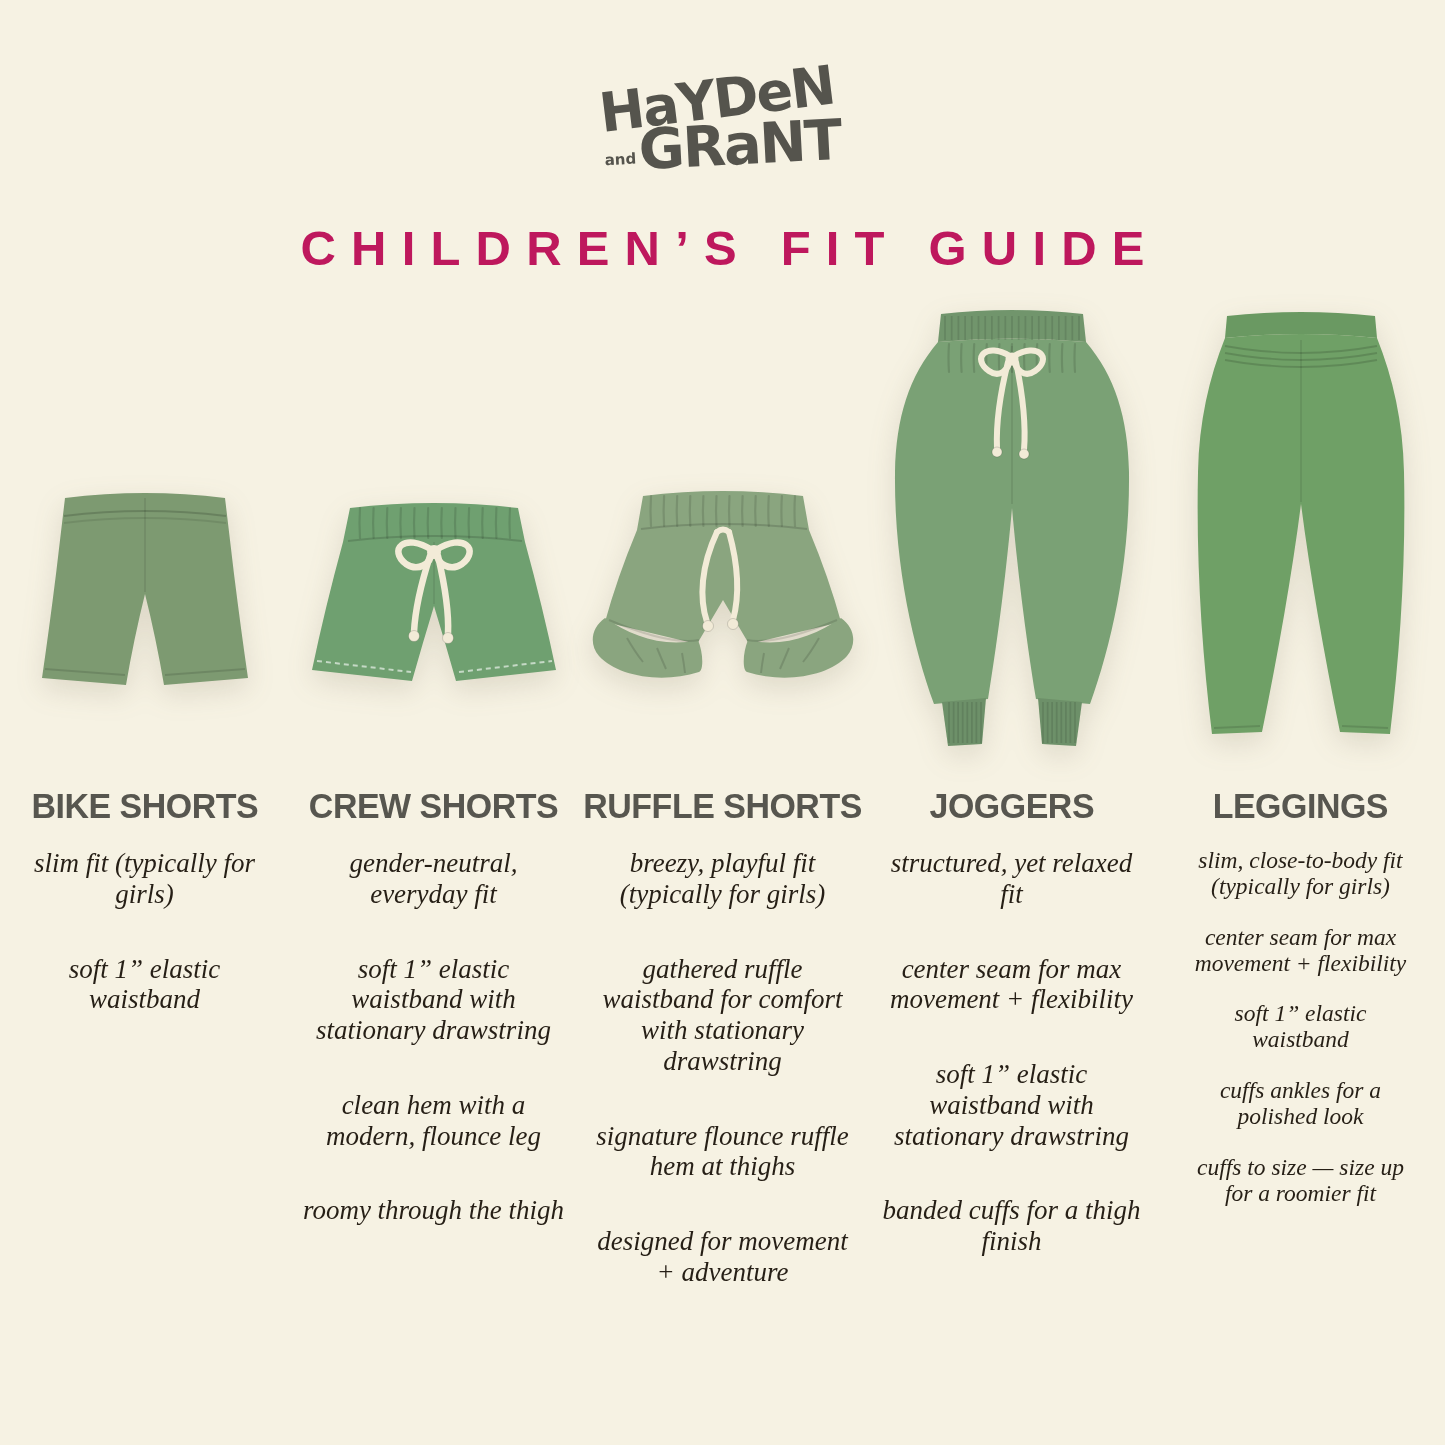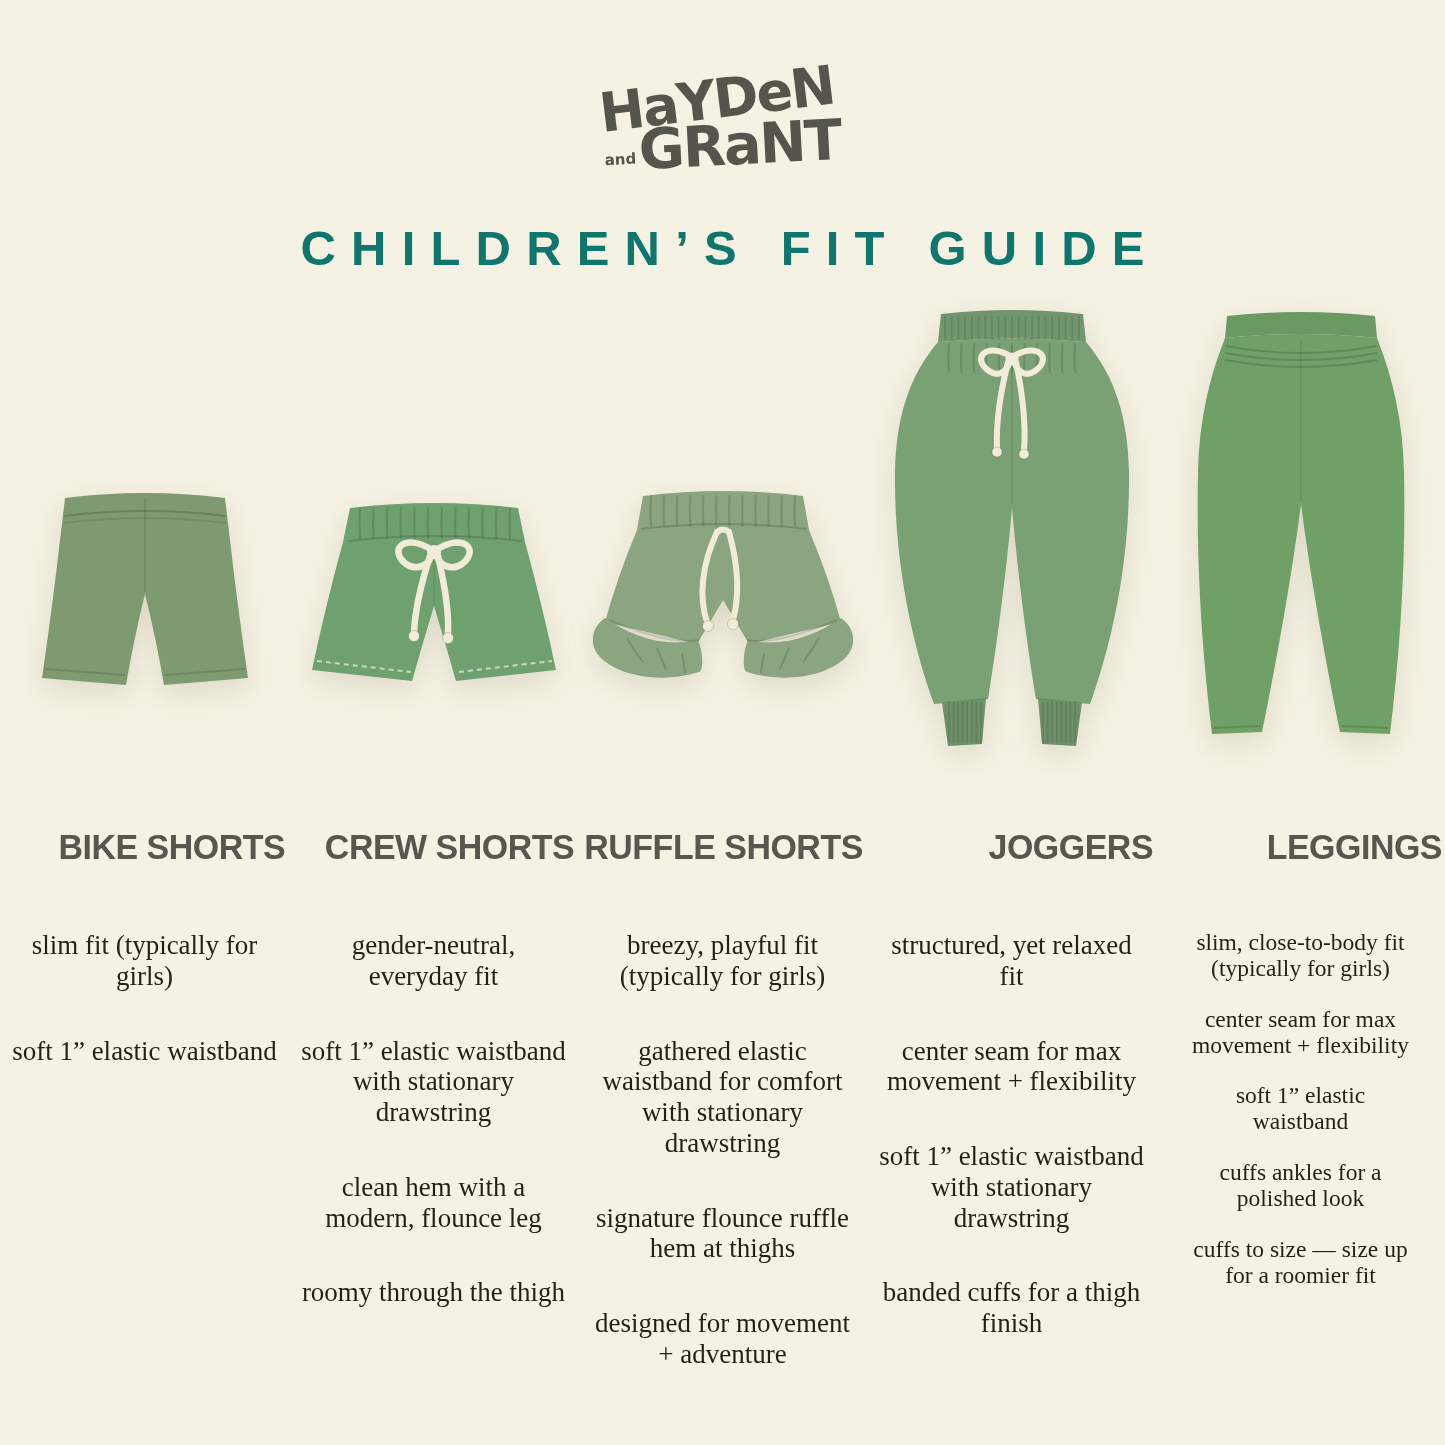--- a/index.html
+++ b/index.html
@@ -31,30 +31,30 @@
     font-size:15px; letter-spacing:0; font-weight:700;
     margin-right:3px; margin-bottom:9px;
   }
   .logo-grant { font-size:56px; letter-spacing:-2px; }
 
   
   .title {
     margin-top:28px;
     font-family:"Liberation Sans", sans-serif; font-weight:700;
     font-size:49px; letter-spacing:0.31em; padding-left:0.31em;
-    color:#0f766e; white-space:nowrap;text-align:right;
+    color:#be185d; white-space:nowrap;text-align:right;
   }
 
   
   .products-row {
     margin-top:8px;
     display:flex; width:1445px; flex:1;
   }
   .product-col {
-    width:289px; display:flex; flex-direction:column; align-items:flex-end;gap:41px;
+    width:289px; display:flex; flex-direction:column; align-items:center;
   }
   .figure {
     height:468px; width:100%;
     display:flex; align-items:flex-end; justify-content:center;
   }
   .figure svg { filter:drop-shadow(0 10px 14px rgba(98,88,62,0.16)); }
   .figure.short-garment svg { margin-bottom:54px; }
   .figure.long-garment  svg { margin-bottom:2px; }
 
   .product-name {
@@ -64,21 +64,21 @@
     white-space:nowrap; transform:scaleX(0.97);
   }
 
   .features {
     margin-top:22px; width:100%;
     display:flex; flex-direction:column; align-items:center;
     color:#261f16;
   }
   .feature {
     font-size:27px; line-height:1.14; text-align:center;
-    padding:0 8px; margin-bottom:44px; max-width:285px;
+    padding:0 8px; margin-bottom:44px; max-width:285px;font-style:italic;
   }
   .product-col.compact .feature {
     font-size:23.5px; line-height:1.1; padding:0 34px; margin-bottom:25px;
   }
 </style>
 </head>
 <body>
 
 <div class="page">
 
@@ -153,21 +153,21 @@
       <path d="M142,58 C152,94 152,124 146,146"></path>
       <path d="M130,58 Q136,53 142,58"></path>
     </g>
     <circle cx="121" cy="152" r="5.5" fill="#f2ebd7" stroke="rgba(0,0,0,0.15)"></circle>
     <circle cx="146" cy="150" r="5.5" fill="#f2ebd7" stroke="rgba(0,0,0,0.15)"></circle>
   </svg>
         </div>
     <h2 class="product-name">RUFFLE SHORTS</h2>
     <div class="features">
           <p class="feature">breezy, playful fit (typically for girls)</p>
-          <p class="feature">gathered elastic waistband for comfort with stationary drawstring</p>
+          <p class="feature">gathered ruffle waistband for comfort with stationary drawstring</p>
           <p class="feature">signature flounce ruffle hem at thighs</p>
           <p class="feature">designed for movement + adventure</p>
         </div>
   </div>
 
   <div class="product-col">
     <div class="figure long-garment">
   <svg width="250" height="448" viewBox="0 0 250 448">
     <path d="M51,40 C22,74 9,116 8,170 C7,262 26,344 47,402 L101,397 C112,330 120,262 125,206 C130,262 138,330 149,397 L203,402 C224,344 243,262 242,170 C241,116 228,74 199,40 Q125,33 51,40 Z" fill="#7aa175"></path>
     <path d="M54,12 Q125,4 196,12 L199,40 Q125,33 51,40 Z" fill="#7aa175"></path>

